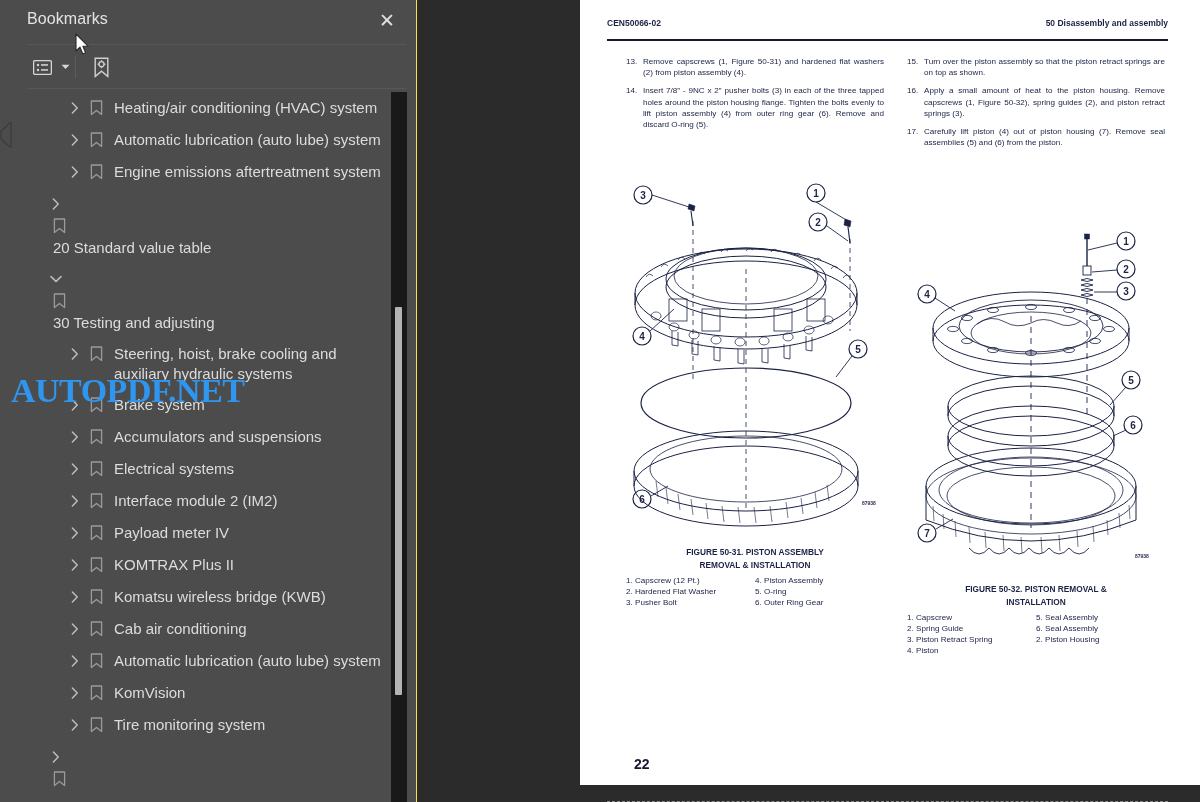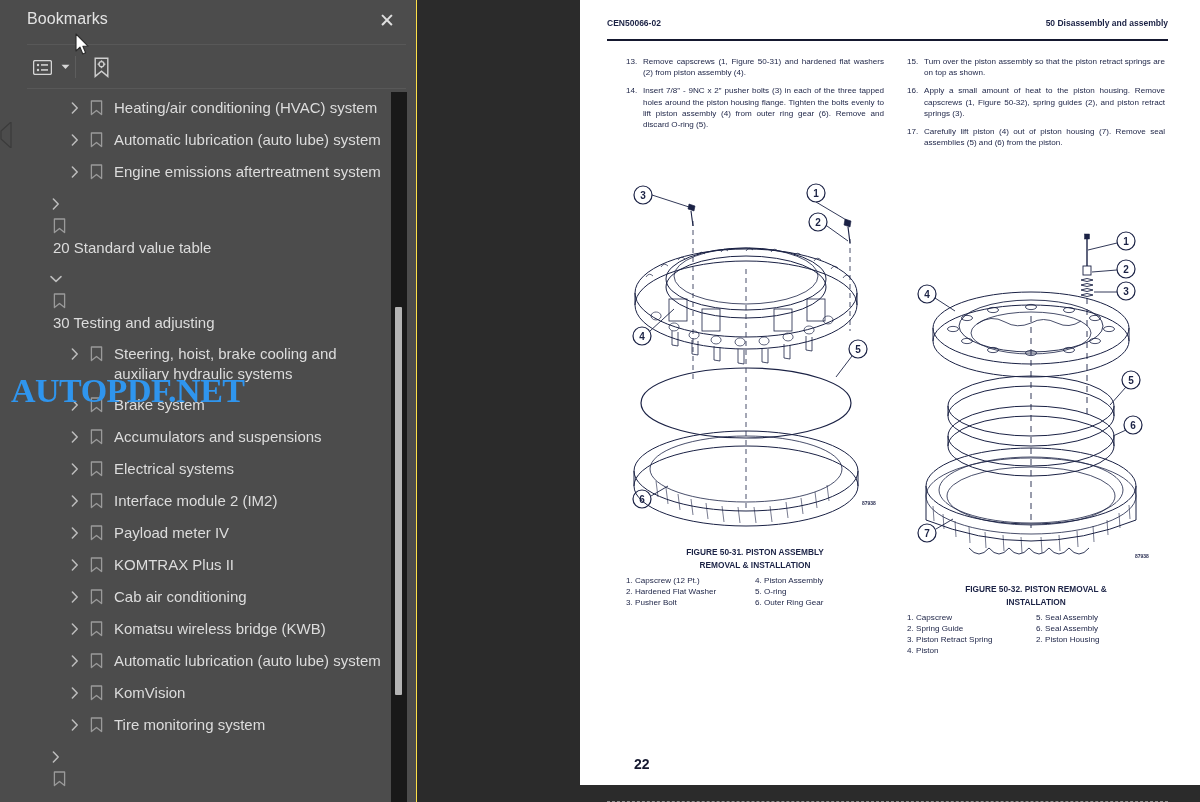--- a/index.html
+++ b/index.html
@@ -401,34 +401,34 @@
           <div class="twisty">
             <svg width="8" height="12" viewBox="0 0 8 12">
               <path d="M1.4 1 L6.2 6 L1.4 11" fill="none" stroke="#bdbdbd" stroke-width="1.5" stroke-linecap="round" stroke-linejoin="round"></path>
             </svg>
           </div>
           <div class="bm-icon">
             <svg width="13" height="16" viewBox="0 0 13 16">
               <path d="M1.4 1 H11.6 V14.6 L6.5 10.4 L1.4 14.6 Z" fill="none" stroke="#9a9a9a" stroke-width="1.3" stroke-linejoin="round"></path>
             </svg>
           </div>
+          <div class="node-label">Komatsu wireless bridge (KWB)</div>
+        </div>
+        <div class="node lvl2">
+          <div class="twisty">
+            <svg width="8" height="12" viewBox="0 0 8 12">
+              <path d="M1.4 1 L6.2 6 L1.4 11" fill="none" stroke="#bdbdbd" stroke-width="1.5" stroke-linecap="round" stroke-linejoin="round"></path>
+            </svg>
+          </div>
+          <div class="bm-icon">
+            <svg width="13" height="16" viewBox="0 0 13 16">
+              <path d="M1.4 1 H11.6 V14.6 L6.5 10.4 L1.4 14.6 Z" fill="none" stroke="#9a9a9a" stroke-width="1.3" stroke-linejoin="round"></path>
+            </svg>
+          </div>
           <div class="node-label">Cab air conditioning</div>
-        </div>
-        <div class="node lvl2">
-          <div class="twisty">
-            <svg width="8" height="12" viewBox="0 0 8 12">
-              <path d="M1.4 1 L6.2 6 L1.4 11" fill="none" stroke="#bdbdbd" stroke-width="1.5" stroke-linecap="round" stroke-linejoin="round"></path>
-            </svg>
-          </div>
-          <div class="bm-icon">
-            <svg width="13" height="16" viewBox="0 0 13 16">
-              <path d="M1.4 1 H11.6 V14.6 L6.5 10.4 L1.4 14.6 Z" fill="none" stroke="#9a9a9a" stroke-width="1.3" stroke-linejoin="round"></path>
-            </svg>
-          </div>
-          <div class="node-label">Komatsu wireless bridge (KWB)</div>
         </div>
         <div class="node lvl2">
           <div class="twisty">
             <svg width="8" height="12" viewBox="0 0 8 12">
               <path d="M1.4 1 L6.2 6 L1.4 11" fill="none" stroke="#bdbdbd" stroke-width="1.5" stroke-linecap="round" stroke-linejoin="round"></path>
             </svg>
           </div>
           <div class="bm-icon">
             <svg width="13" height="16" viewBox="0 0 13 16">
               <path d="M1.4 1 H11.6 V14.6 L6.5 10.4 L1.4 14.6 Z" fill="none" stroke="#9a9a9a" stroke-width="1.3" stroke-linejoin="round"></path>

